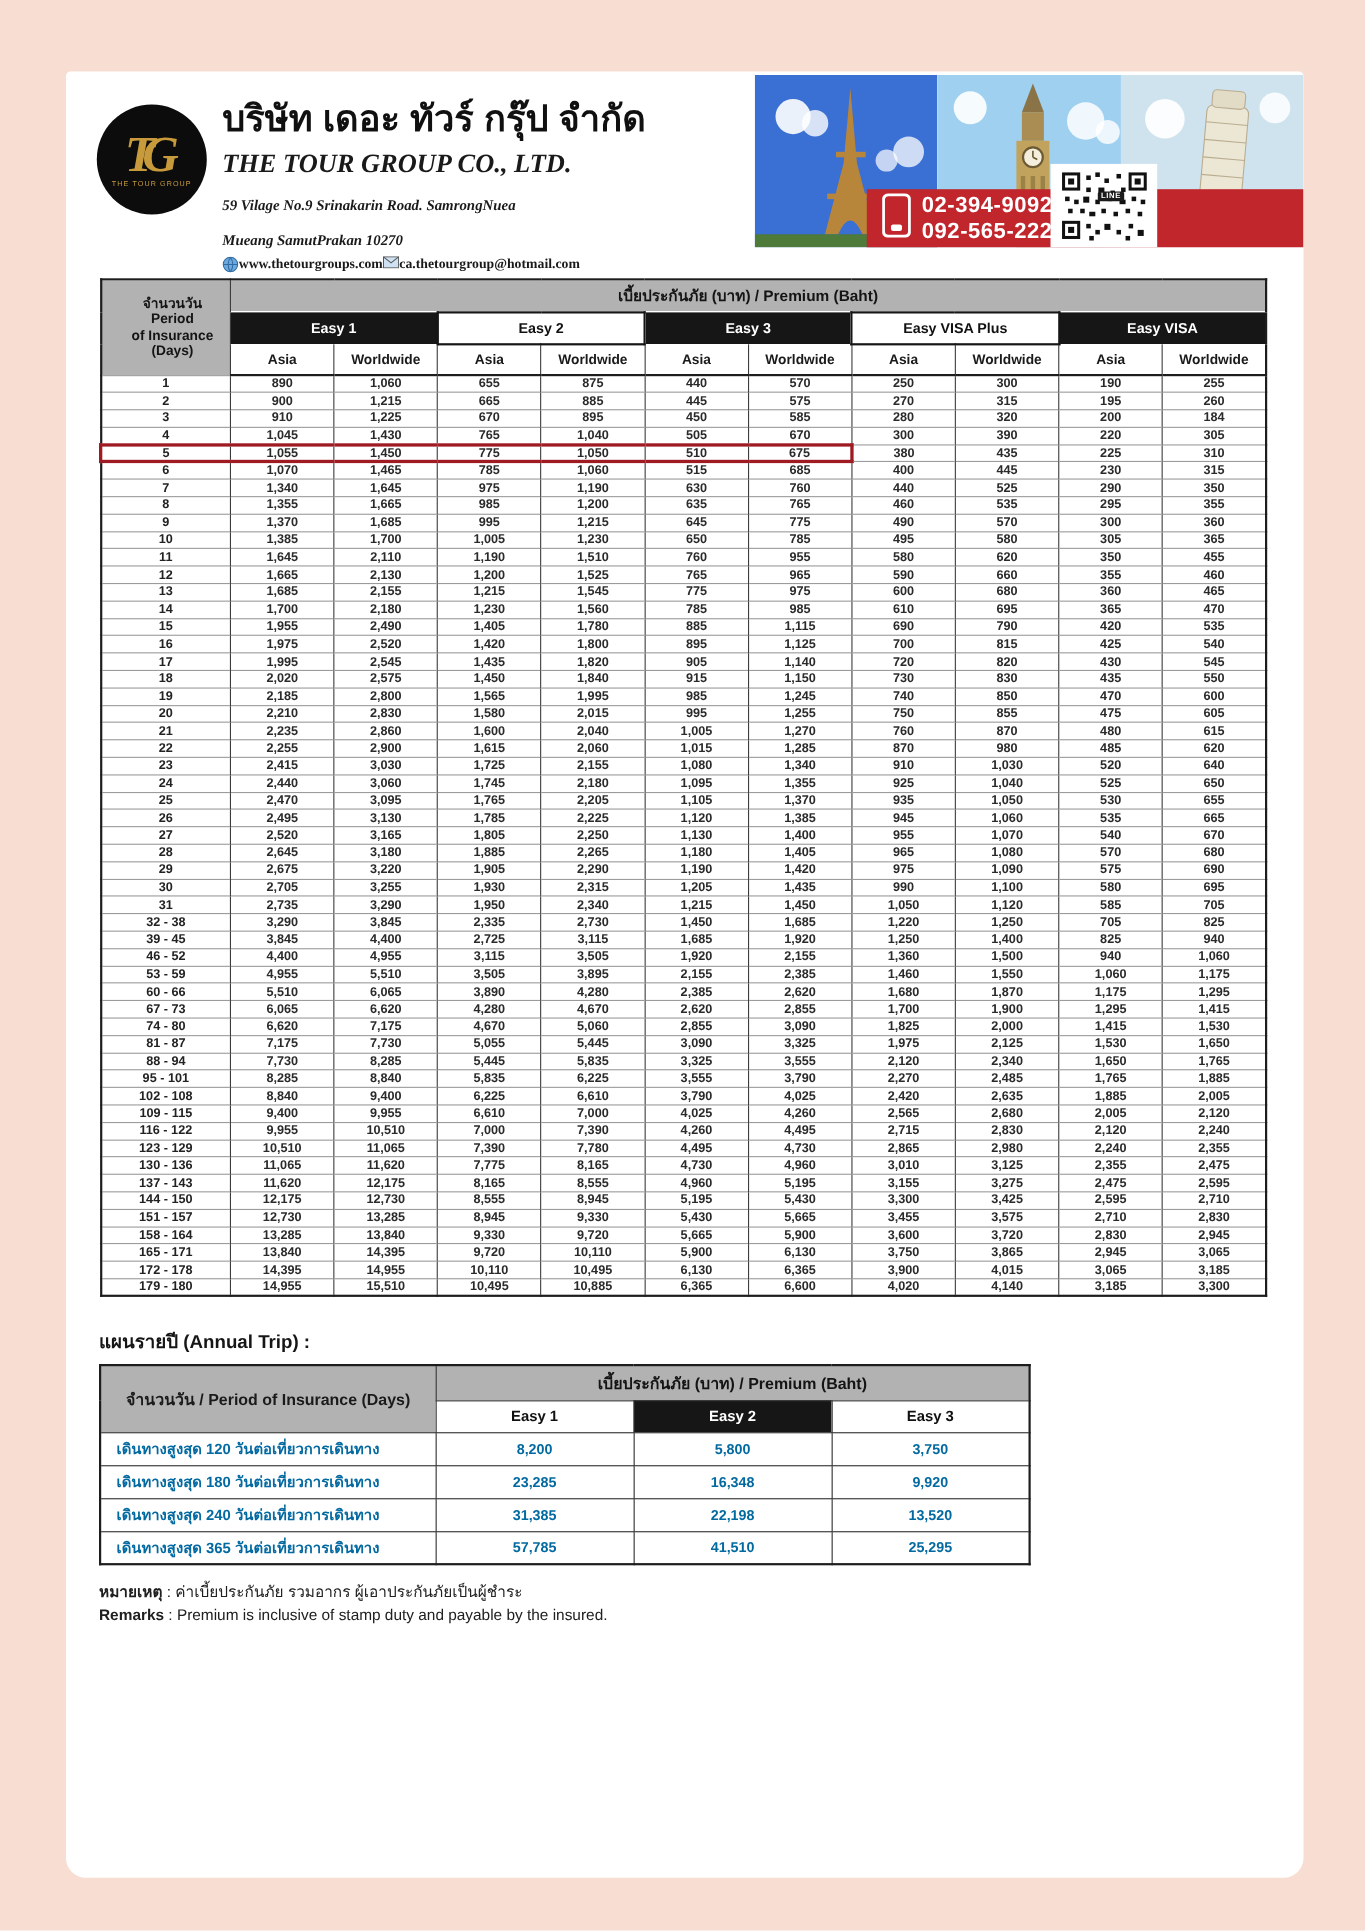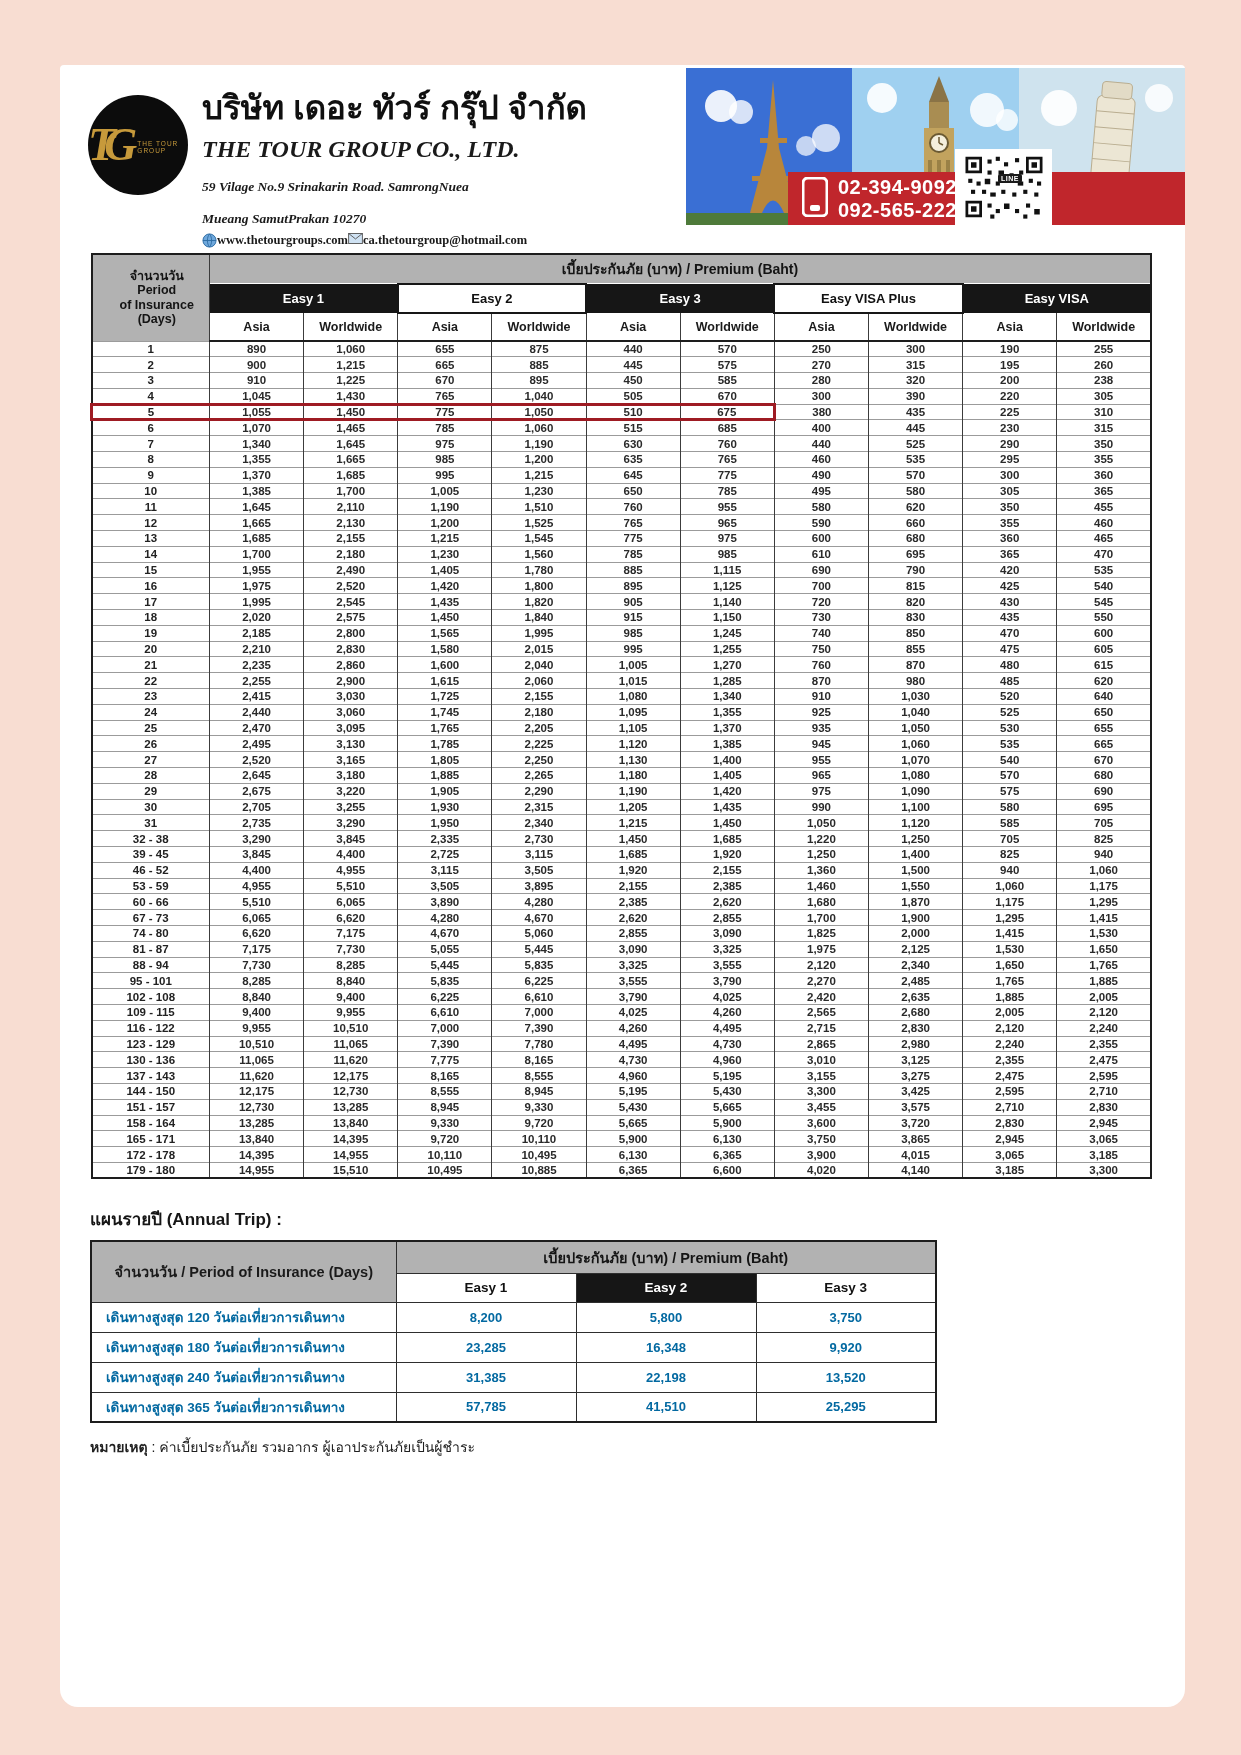--- a/index.html
+++ b/index.html
@@ -3,21 +3,21 @@
 <meta charset="utf-8">
 <style>
   * { margin:0; padding:0; box-sizing:border-box; }
   html,body { width:1241px; height:1755px; }
   body { background:#f8ddd2; position:relative; font-family:"Liberation Sans","DejaVu Sans",sans-serif; color:#1a1a1a; }
   .sheet { position:absolute; left:60px; top:65px; width:1125px; height:1642px; background:#ffffff; border-radius:4px 4px 18px 18px; }
 
   
   .letterhead { position:relative; height:188px; }
   .logo { position:absolute; left:28px; top:30px; width:100px; height:100px; border-radius:50%; background:#0c0c0c;
-          display:flex; flex-direction:row; align-items:center; justify-content:center; overflow:hidden; }
+          display:flex; flex-direction:column; align-items:center; justify-content:center; overflow:hidden; }
   .logo-tg { color:#c79a3b; font-family:"Liberation Serif","DejaVu Serif",serif; font-size:46px; font-weight:bold; font-style:italic; letter-spacing:-12px; line-height:0.9; padding-right:12px; }
   .logo-sub { color:#c79a3b; font-size:6.5px; letter-spacing:1px; margin-top:4px; }
   .company { position:absolute; left:142px; top:16px; width:440px; }
   .th-name { font-size:33px; font-weight:bold; color:#101010; white-space:nowrap; }
   .en-name { font-family:"Liberation Serif","DejaVu Serif",serif; font-style:italic; font-weight:bold; font-size:24px; margin-top:2px; white-space:nowrap; }
   .addr { font-family:"Liberation Serif","DejaVu Serif",serif; font-style:italic; font-weight:bold; font-size:13.5px; margin-top:16px; white-space:nowrap; }
   .contact { font-family:"Liberation Serif","DejaVu Serif",serif; font-weight:bold; font-size:12.5px; margin-top:6px; display:flex; align-items:flex-start; gap:0; white-space:nowrap; }
   .icn { display:inline-block; vertical-align:middle; }
 
   
@@ -280,21 +280,21 @@
           <td class="days">3</td>
           <td>910</td>
           <td>1,225</td>
           <td>670</td>
           <td>895</td>
           <td>450</td>
           <td>585</td>
           <td>280</td>
           <td>320</td>
           <td>200</td>
-          <td>238</td>
+          <td>184</td>
         </tr>
         <tr>
           <td class="days">4</td>
           <td>1,045</td>
           <td>1,430</td>
           <td>765</td>
           <td>1,040</td>
           <td>505</td>
           <td>670</td>
           <td>300</td>
@@ -982,15 +982,16 @@
           <td class="alabel">เดินทางสูงสุด  365 วันต่อเที่ยวการเดินทาง</td>
           <td>57,785</td>
           <td>41,510</td>
           <td>25,295</td>
         </tr>
       </tbody>
     </table>
 
   <div class="remarks">
     <div><b>หมายเหตุ</b><span> : ค่าเบี้ยประกันภัย รวมอากร ผู้เอาประกันภัยเป็นผู้ชำระ</span></div>
+    <div><b>Remarks</b><span> : Premium is inclusive of stamp duty and payable by the insured.</span></div>
   </div>
 
 </div>
 
 </body></html>

